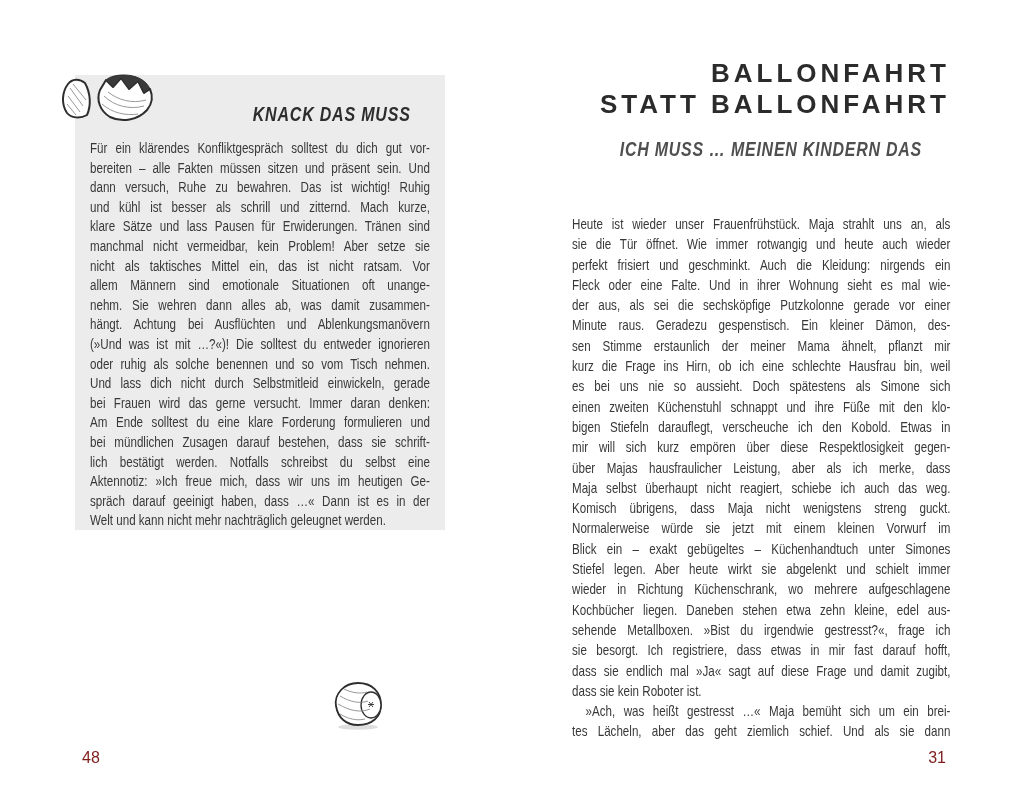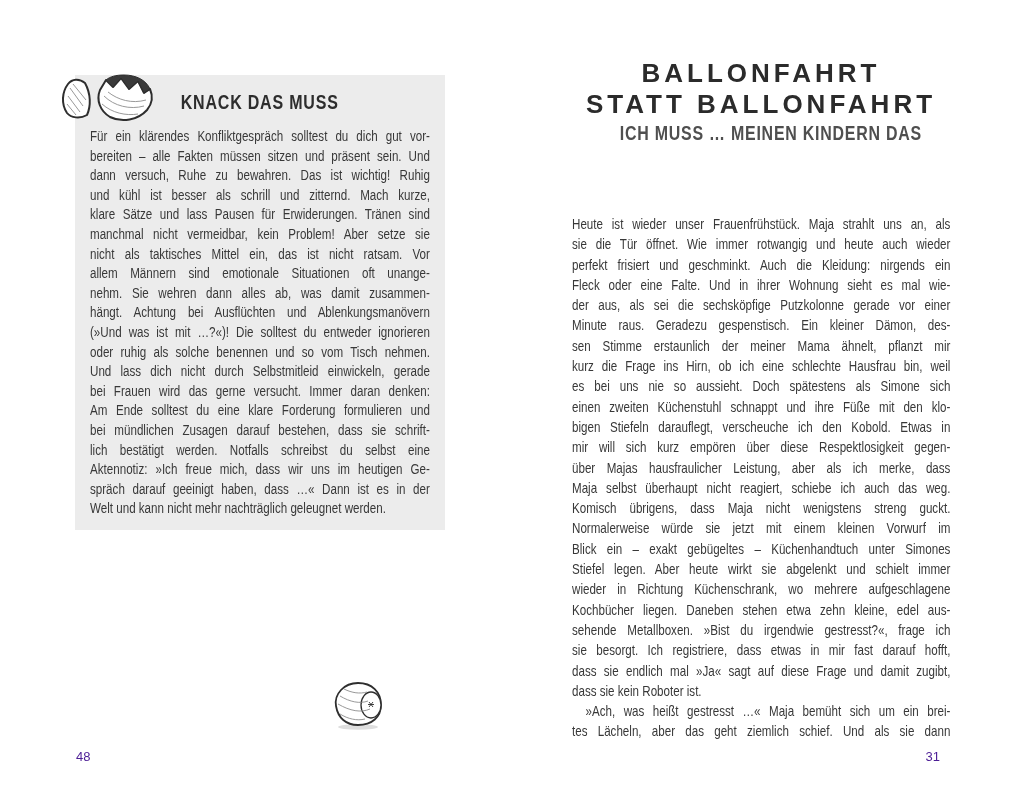--- a/index.html
+++ b/index.html
@@ -14,25 +14,26 @@
 
   
   .info-box {
     position: absolute;
     left: 75px; top: 75px;
     width: 370px; height: 455px;
     background: #ececec;
     padding: 13px 15px 0 15px;
   }
   .info-box-title {
-    text-align: center;
-    margin-top: 2px;
+    text-align: right;
+    margin-top: 14px;
     margin-bottom: 11px;
     line-height: 24px;
     white-space: nowrap;
+    font-style: italic;
   }
   .info-box-title .condensed {
     display: inline-block;
     transform: scaleX(0.8);
     transform-origin: 50% 50%;
     font-size: 20px;
     font-weight: 700;
     letter-spacing: 1px;
     color: #2d2d2d;
   }
@@ -52,51 +53,53 @@
   }
   .walnut-icon {
     position: absolute;
     left: 328px; top: 676px;
     width: 60px; height: 56px;
   }
 
   .page-number {
     position: absolute;
     top: 749px;
-    font-size: 13px;
-    color: #4c1d95;
+    font-size: 16px;
+    color: #7f1d1d;
+    margin-left: 6px;
   }
   .page-number.left { left: 76px; }
   .page-number.right { left: 872px; width: 68px; text-align: right; }
 
   
   .right-column {
     position: absolute;
     left: 572px; top: 0;
     width: 378px;
   }
   .chapter-title {
     position: absolute;
     left: 0; top: 58px;
     width: 378px;
-    text-align: center;
+    text-align: right;
     font-size: 26px;
     font-weight: 700;
     letter-spacing: 4px;
     line-height: 31px;
     color: #2b2b2b;
     white-space: nowrap;
   }
   .chapter-subtitle {
     position: absolute;
-    left: 0; top: 120px;
+    left: 0; top: 136px;
     width: 378px;
     text-align: center;
     line-height: 25px;
     white-space: nowrap;
+    font-style: italic;
   }
   .chapter-subtitle .condensed {
     display: inline-block;
     transform: scaleX(0.76);
     transform-origin: 50% 50%;
     font-size: 21px;
     font-weight: 700;
     letter-spacing: 1px;
     color: #4f4f4f;
   }

